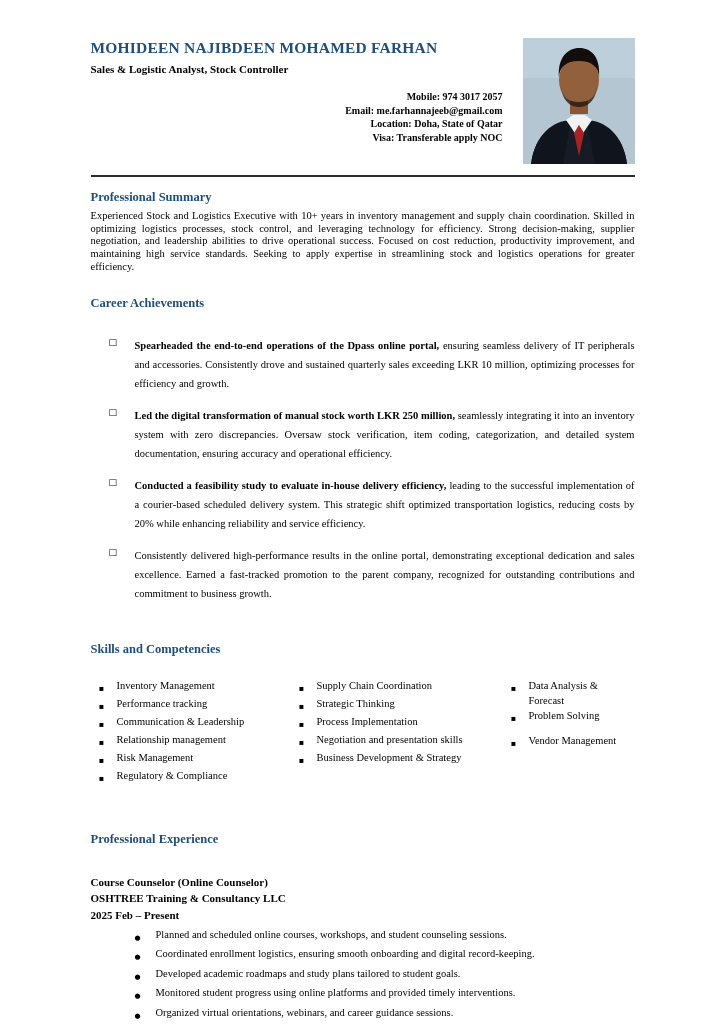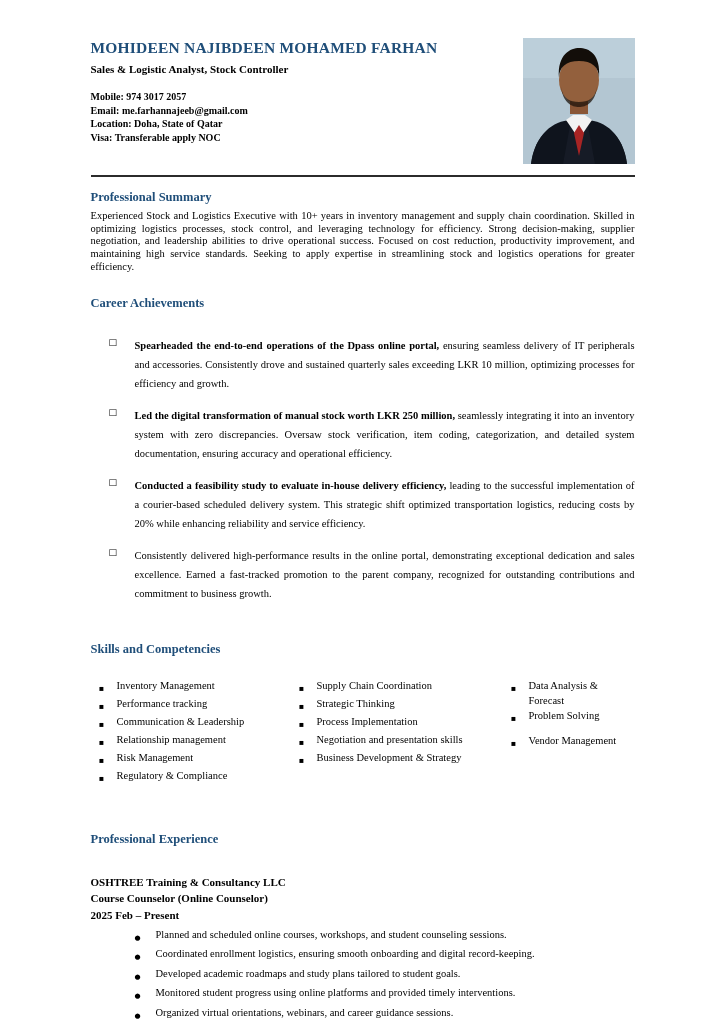--- a/index.html
+++ b/index.html
@@ -28,21 +28,21 @@
     color: #1F4E79;
     letter-spacing: 0.2px;
     line-height: 20px;
   }
   .job-title {
     margin-top: 5px;
     font-size: 11px;
     font-weight: bold;
     color: #000;
   }
-  .contact { margin-top: 15px; }
+  .contact { margin-top: 15px; text-align: right; }
   .contact-line { font-size: 10px; font-weight: bold; line-height: 13.5px; }
   .contact-line .clabel { font-weight: bold; }
   a.link {
     color: #0563C1;
     text-decoration: underline;
     cursor: pointer;
     font-weight: bold;
   }
 
   .photo { width: 112px; height: 126px; flex: 0 0 auto; overflow: hidden; }
@@ -260,22 +260,22 @@
             <span class="skill-bullet">▪</span>
             <span class="skill-text">Vendor Management</span>
           </li>
       </ul>
     </div>
   </section>
 
   <section class="sec-experience">
     <h2 class="section-heading">Professional Experience</h2>
     <div class="job">
+      <div class="job-line">Course Counselor (Online Counselor)</div>
       <div class="job-line">OSHTREE Training &amp; Consultancy LLC</div>
-      <div class="job-line">Course Counselor (Online Counselor)</div>
       <div class="job-line">2025 Feb – Present</div>
       <ul class="dot-list">
         <li>
             <span class="dot-bullet">●</span>
             <span class="dot-text">Planned and scheduled online courses, workshops, and student counseling sessions.</span>
           </li>
         <li>
             <span class="dot-bullet">●</span>
             <span class="dot-text">Coordinated enrollment logistics, ensuring smooth onboarding and digital record-keeping.</span>
           </li>

